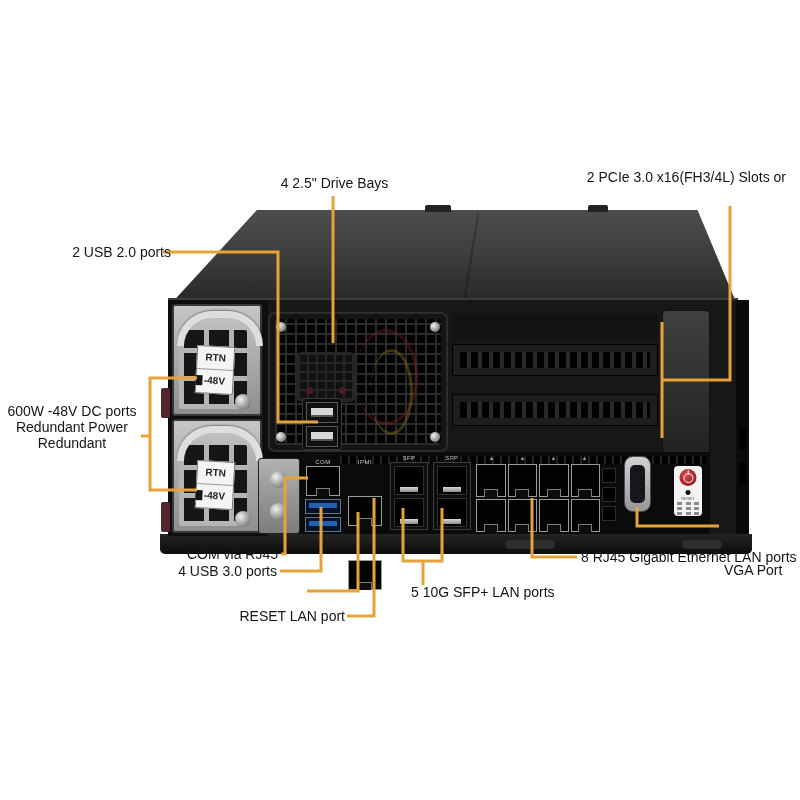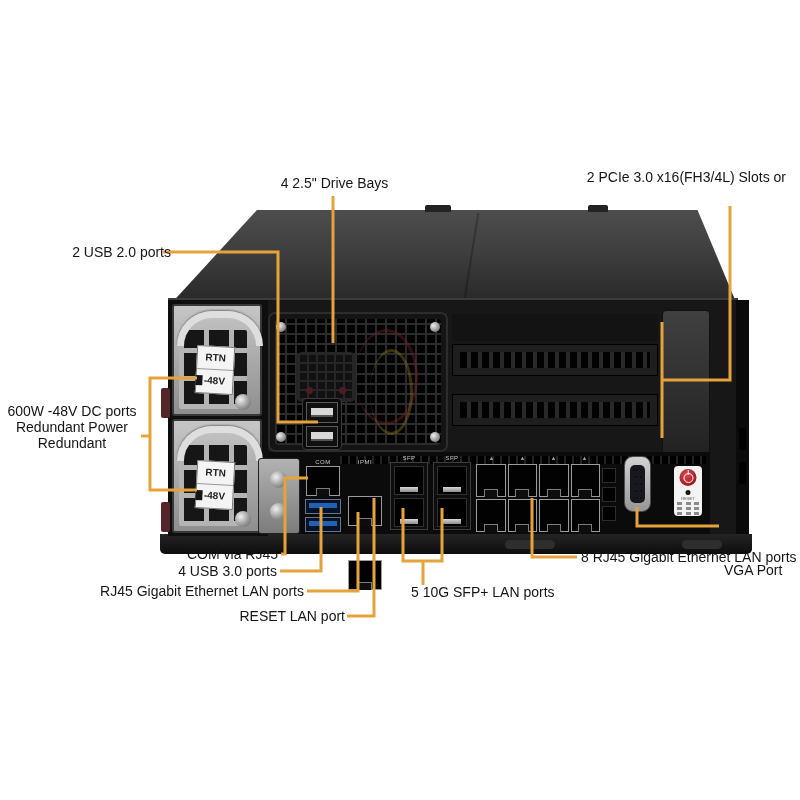--- a/index.html
+++ b/index.html
@@ -296,19 +296,18 @@
     <span style="display:block;">2 PCIe 3.0 x16(FH3/4L) Slots or</span>
   </div>
   <div class="lbl r" style="left:39px;top:244px;width:132px;">2 USB 2.0 ports</div>
   <div class="lbl c" style="left:4px;top:403px;width:136px;line-height:16px;">
     <span style="display:block;">600W -48V DC ports</span>
     <span style="display:block;">Redundant Power</span>
     <span style="display:block;">Redundant</span>
   </div>
   <div class="lbl r" style="left:138px;top:546px;width:140px;">COM via RJ45</div>
   <div class="lbl r" style="left:140px;top:563px;width:137px;">4 USB 3.0 ports</div>
-  <div class="lbl r" style="left:40px;top:583px;width:264px;">RJ45 Gigabit Ethernet LAN ports</div>
   <div class="lbl r" style="left:205px;top:608px;width:140px;">RESET LAN port</div>
   <div class="lbl" style="left:411px;top:584px;">5 10G SFP+ LAN ports</div>
   <div class="lbl" style="left:581px;top:549px;">8 RJ45 Gigabit Ethernet LAN ports</div>
   <div class="lbl" style="left:724px;top:518px;margin-top:44px;">VGA Port</div>
 
 </div>
 
 </body></html>

